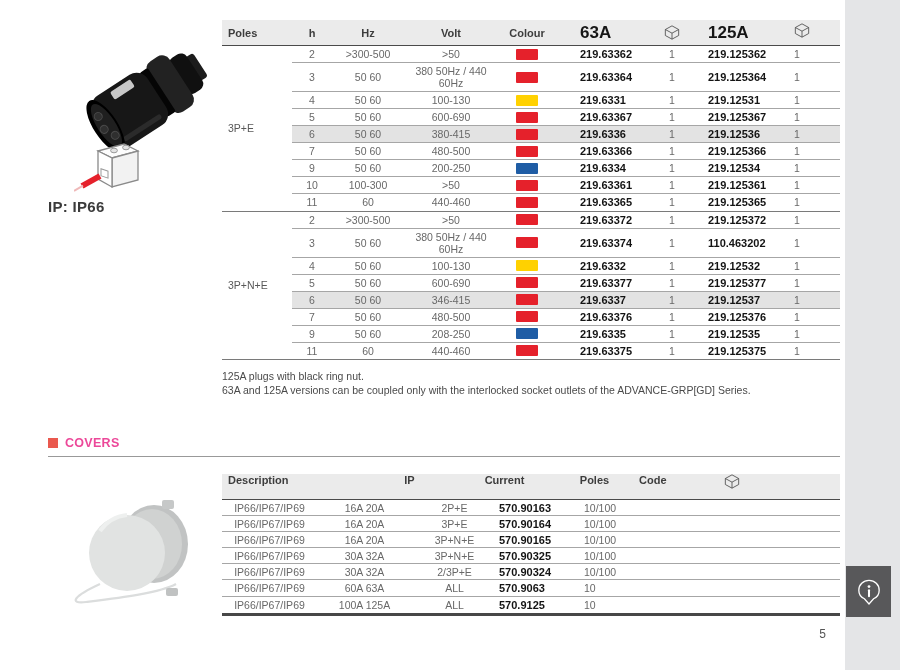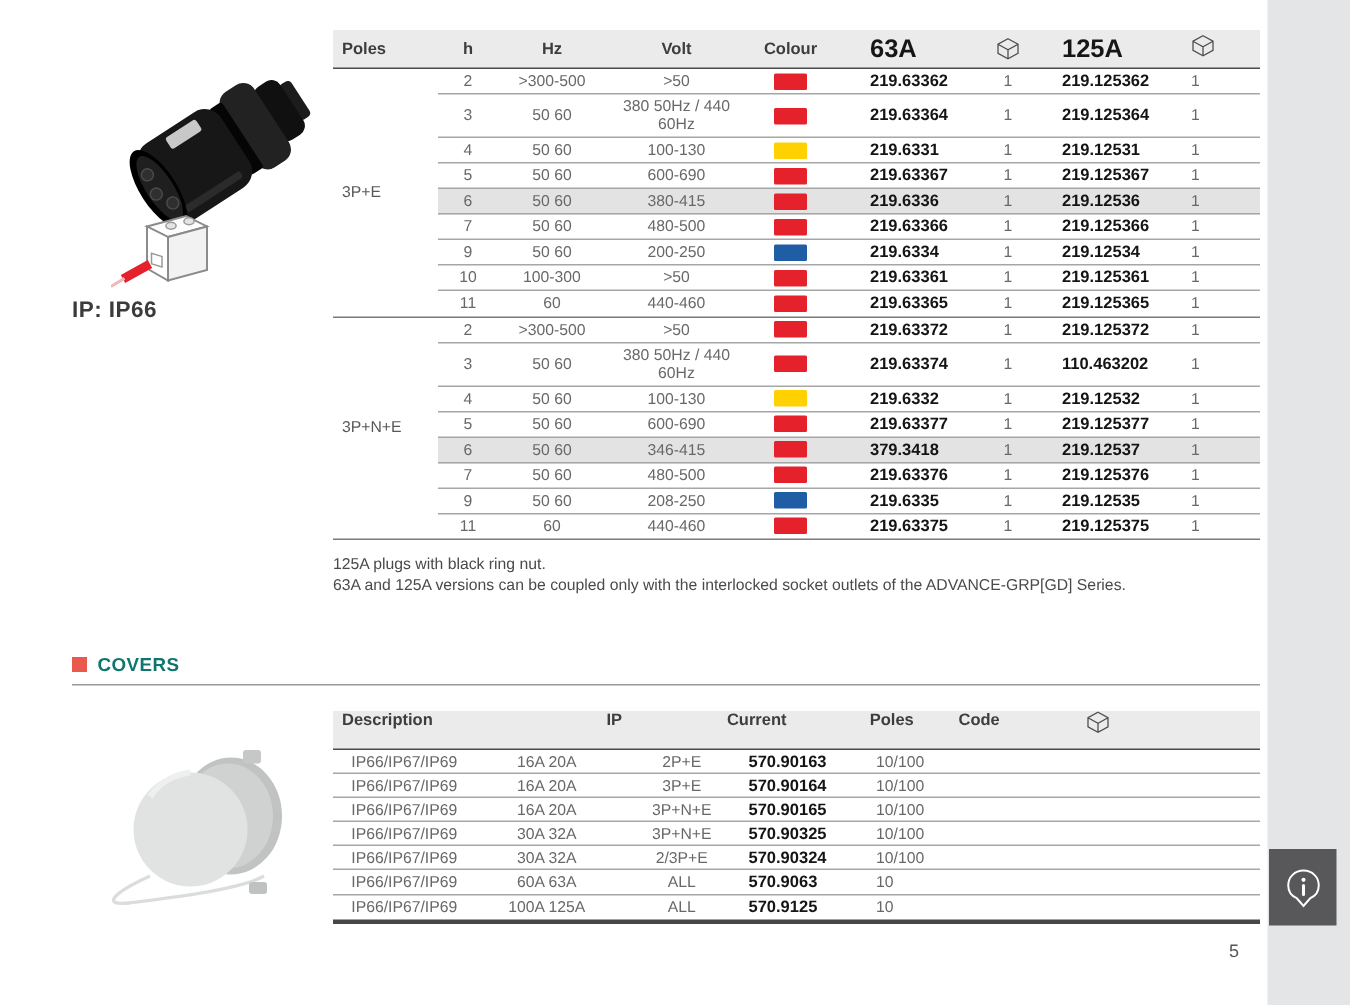--- a/index.html
+++ b/index.html
@@ -32,21 +32,21 @@
   .prow:last-child{border-bottom:none}
   .prow.hl{background:#e3e3e3}
   .c-volt{text-align:center;line-height:12px;padding:2px 6px}
   .code{font-weight:bold;color:#141414;font-size:11px}
   .c-col{display:flex;justify-content:center;align-items:center}
   .swatch{display:inline-block;width:22px;height:11px;border-radius:1px}
   .cq1{display:flex;justify-content:center;align-items:center}
   .notes{margin-top:9px;font-size:10.5px;color:#4a4a4a;line-height:14px}
   
   .covers-head{position:absolute;left:48px;top:436px;display:flex;align-items:center;gap:7px;
-    font-size:12.5px;font-weight:bold;color:#0f766e;letter-spacing:.3px}
+    font-size:12.5px;font-weight:bold;color:#ec4899;letter-spacing:.3px}
   .sq{width:10px;height:10px;display:inline-block}
   .covers-rule{position:absolute;left:48px;top:456px;width:792px;border-top:1px solid #999}
   .covers-table{position:absolute;left:222px;top:474px;width:618px}
   .khead{display:flex;align-items:flex-start;height:26px;background:#ebebeb;border-bottom:1px solid #4a4a4a}
   .k-desc{width:140px;padding-left:6px}
   .k-ip{width:95px;text-align:center}.k-cur{width:95px;text-align:center}
   .k-pol{width:85px;text-align:center}.k-code{width:85px;padding-left:2px}.k-qty{width:83px;padding-left:2px}
   .kwrap{display:flex;border-bottom:3px solid #474747}
   .kdesc{width:140px;display:flex;align-items:center;padding-left:6px;font-size:10.5px;color:#585858}
   .krows{flex:1;display:flex;flex-direction:column}
@@ -295,21 +295,21 @@
             <div class="c-c125 code">219.125377</div>
             <div class="c-q2">1</div>
           </div>
           <div class="prow hl">
             <div class="c-h tc">6</div>
             <div class="c-hz tc">50 60</div>
             <div class="c-volt">346-415</div>
             <div class="c-col">
               <div class="swatch" style="background: rgb(229, 33, 43);"></div>
             </div>
-            <div class="c-c63 code">379.3418</div>
+            <div class="c-c63 code">219.6337</div>
             <div class="c-q1 tc">1</div>
             <div class="c-c125 code">219.12537</div>
             <div class="c-q2">1</div>
           </div>
           <div class="prow">
             <div class="c-h tc">7</div>
             <div class="c-hz tc">50 60</div>
             <div class="c-volt">480-500</div>
             <div class="c-col">
               <div class="swatch" style="background: rgb(229, 33, 43);"></div>

